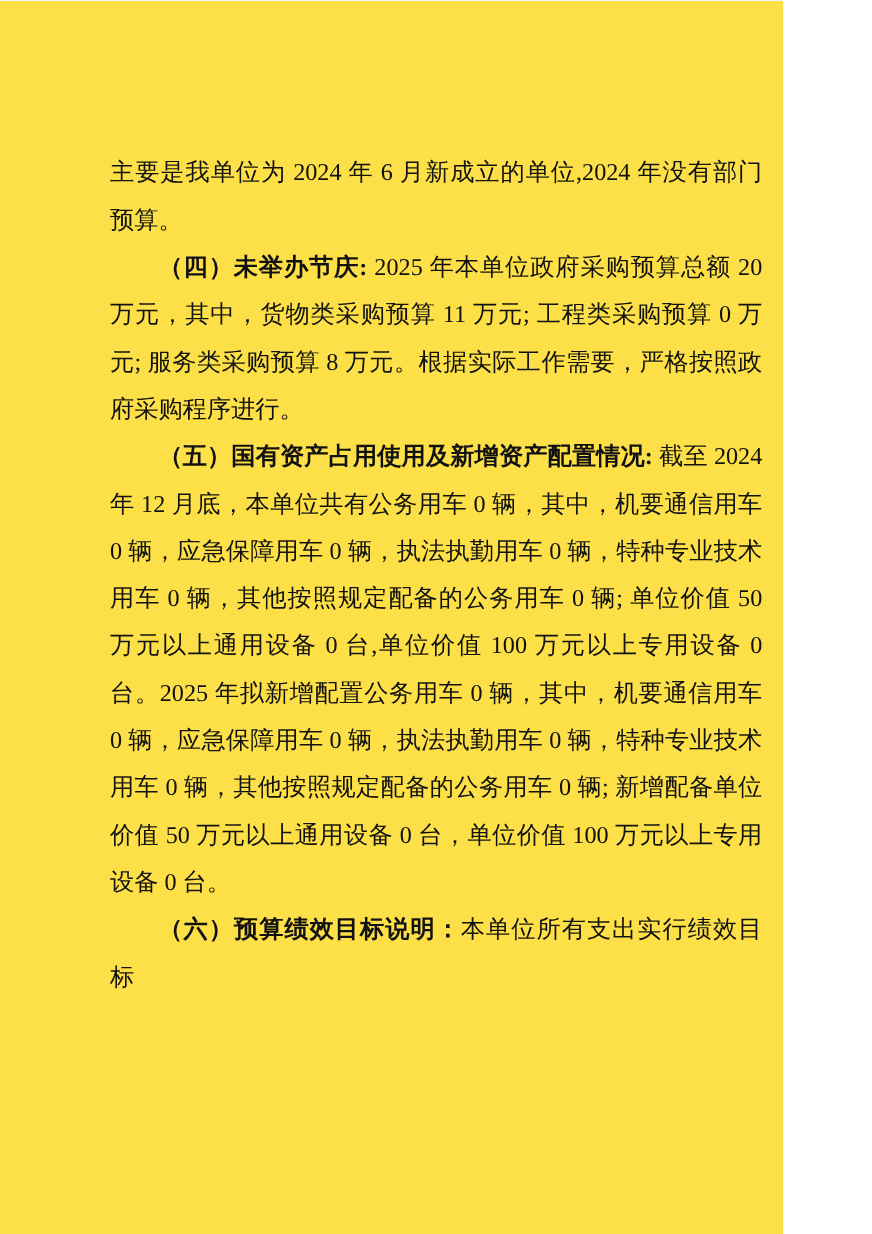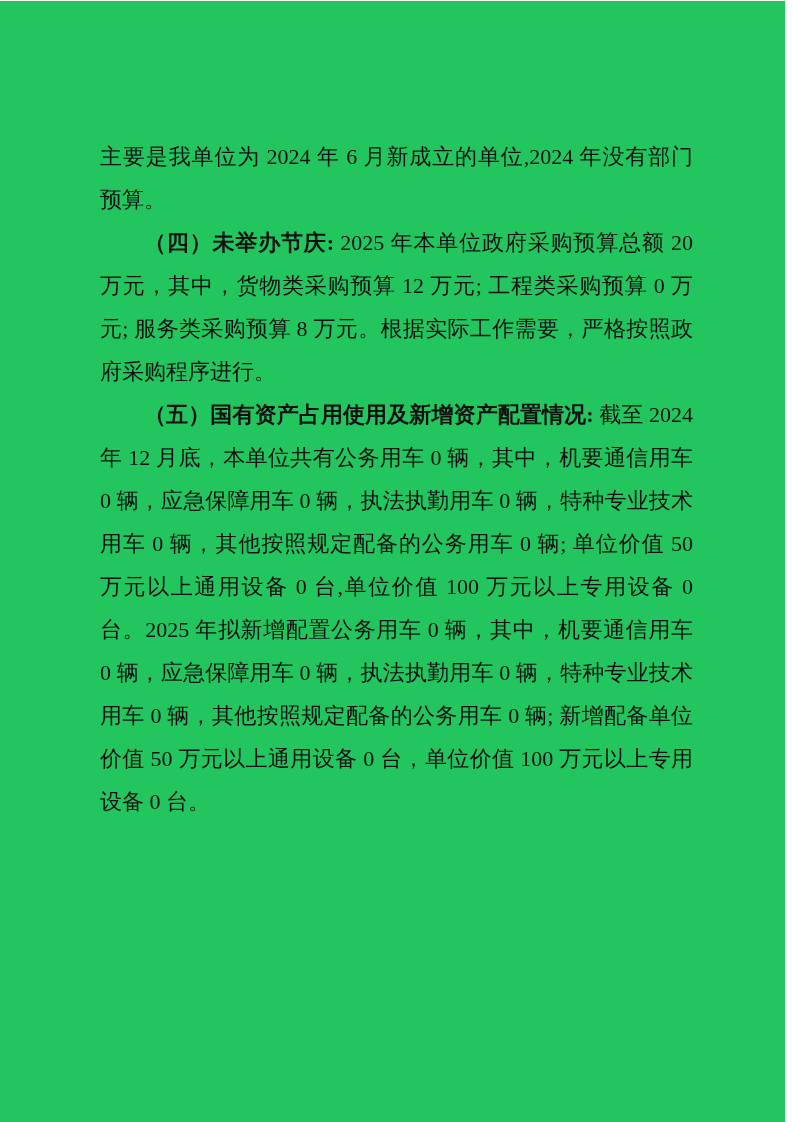--- a/index.html
+++ b/index.html
@@ -2,23 +2,23 @@
 <html lang="zh"><head>
 <meta charset="utf-8">
 <style>
   html, body {
     margin: 0;
     padding: 0;
     background: #ffffff;
   }
   .page {
     position: relative;
-    width: 785px;
+    width: 712px;
     height: 1122px;
-    background: #22c55e;
+    background: #fde047;
     overflow: hidden;
     border-top: 1px solid #f2f2f2;
     box-sizing: border-box;
     text-decoration: underline;
   }
   .content {
     position: absolute;
     left: 100px;
     top: 134px;
     width: 593px;
@@ -42,18 +42,19 @@
   }
 </style>
 </head>
 <body>
 
 <div class="page">
   <div class="content" id="content">
   <p class="para no-indent"><span class="body-text">主要是我单位为 2024 年 6 月新成立的单位,2024 年没有部门预算。</span></p>
 
 
-  <p class="para"><b class="lead">（四）未举办节庆:</b><span class="body-text"> 2025 年本单位政府采购预算总额 20 万元，其中，货物类采购预算 12 万元; 工程类采购预算 0 万元; 服务类采购预算 8 万元。根据实际工作需要，严格按照政府采购程序进行。</span></p>
+  <p class="para"><b class="lead">（四）未举办节庆:</b><span class="body-text"> 2025 年本单位政府采购预算总额 20 万元，其中，货物类采购预算 11 万元; 工程类采购预算 0 万元; 服务类采购预算 8 万元。根据实际工作需要，严格按照政府采购程序进行。</span></p>
 
   <p class="para"><b class="lead">（五）国有资产占用使用及新增资产配置情况:</b><span class="body-text"> 截至 2024 年 12 月底，本单位共有公务用车 0 辆，其中，机要通信用车 0 辆，应急保障用车 0 辆，执法执勤用车 0 辆，特种专业技术用车 0 辆，其他按照规定配备的公务用车 0 辆; 单位价值 50 万元以上通用设备 0 台,单位价值 100 万元以上专用设备 0 台。2025 年拟新增配置公务用车 0 辆，其中，机要通信用车 0 辆，应急保障用车 0 辆，执法执勤用车 0 辆，特种专业技术用车 0 辆，其他按照规定配备的公务用车 0 辆; 新增配备单位价值 50 万元以上通用设备 0 台，单位价值 100 万元以上专用设备 0 台。</span></p>
 
+  <p class="para"><b class="lead">（六）预算绩效目标说明：</b><span class="body-text">本单位所有支出实行绩效目标</span></p>
 </div>
 </div>
 
 </body></html>

